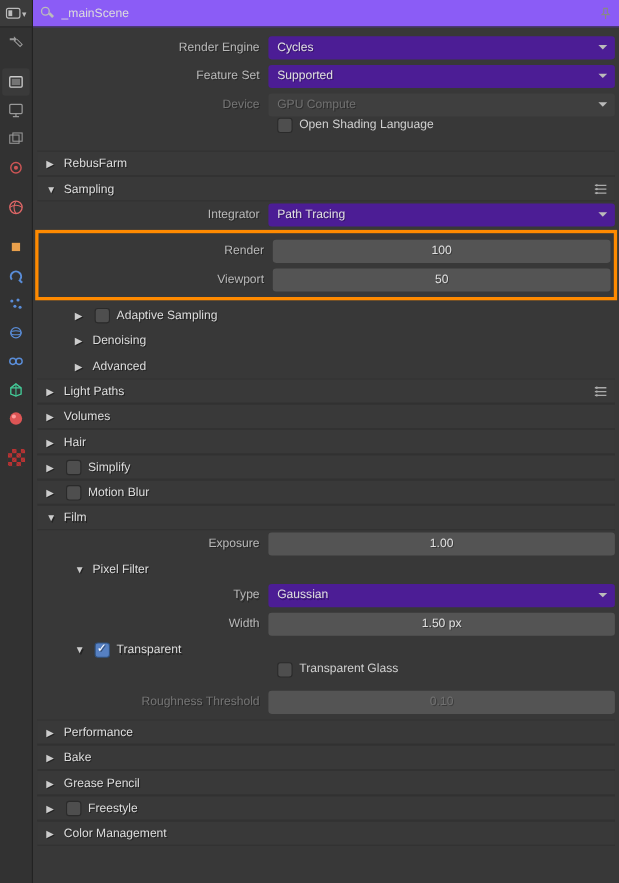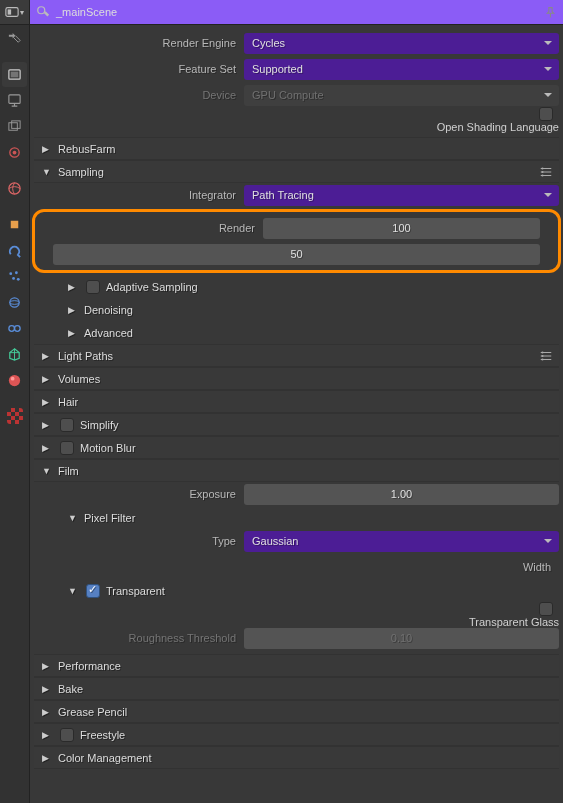--- a/index.html
+++ b/index.html
@@ -81,35 +81,35 @@
   .chk {
     width:14px; height:14px; background:#4e4e4e; border:1px solid #2a2a2a;
     border-radius:3px; margin-right:6px; display:inline-block;
     position:relative; flex-shrink:0;
   }
   .chk.checked { background:#5680c2; border-color:#30527f; }
   .chk.checked::after {
     content:"✓"; position:absolute; color:#fff; font-size:11px;
     left:1px; top:-2px;
   }
-  .chkrow { display:flex; align-items:flex-end; padding-left:218px; height:24px; color:#d0d0d0;flex-direction:column; }
+  .chkrow { display:flex; align-items:flex-start; padding-left:218px; height:24px; color:#d0d0d0; }
   .section {
     display:flex; align-items:center; height:23px; padding-left:8px;
     color:#ddd; text-shadow:1px 1px 0 rgba(0,0,0,.4);
     border-top:1px solid #2c2c2c80; border-bottom:1px solid #2c2c2c80;
     background:#3b3b3b40;
   }
   .section.sub { background:transparent; border:none; }
   .tri { display:inline-block; width:12px; color:#ccc; font-size:9px; margin-right:4px;}
   .section .chk { margin:0 6px 0 2px; }
   .section .spacer { flex:1; }
   .preset-btn { color:#aaa; font-size:13px; padding:0 6px; }
   .hl-box {
-    border:3px solid #ff8a00; border-radius:12px;
-    padding:4px 18px; margin:2px -2px;
+    border:3px solid #ff8a00; border-radius:0;
+    padding:4px 3px; margin:2px -2px;
   }
   .indent2 { padding-left:34px; }
   svg { display:block; }
 </style>
 </head>
 <body>
 
 <div class="root">
 
   <div class="icon-col">
@@ -278,20 +278,21 @@
       </div>
 
       <div class="hl-box">
         <div class="row">
           <div class="lbl">Render</div>
           <div class="field num">
               <span>100</span>
             </div>
         </div>
         <div class="row">
+          <div class="lbl">Viewport</div>
           <div class="field num">
               <span>50</span>
             </div>
         </div>
       </div>
 
       <div class="section sub indent2">
         <span class="tri">▶</span>
         <span class="chk"></span>
         <span>Adaptive Sampling</span>
@@ -353,20 +354,23 @@
         <span>Pixel Filter</span>
       </div>
       <div class="row">
         <div class="lbl">Type</div>
         <div class="field drop">
             <span>Gaussian</span>
           </div>
       </div>
       <div class="row">
         <div class="lbl">Width</div>
+        <div class="field num">
+            <span>1.50 px</span>
+          </div>
       </div>
 
       <div class="section sub indent2">
         <span class="tri">▼</span>
         <span class="chk checked"></span>
         <span>Transparent</span>
       </div>
       <div class="chkrow">
         <span class="chk"></span>
         <span>Transparent Glass</span>

